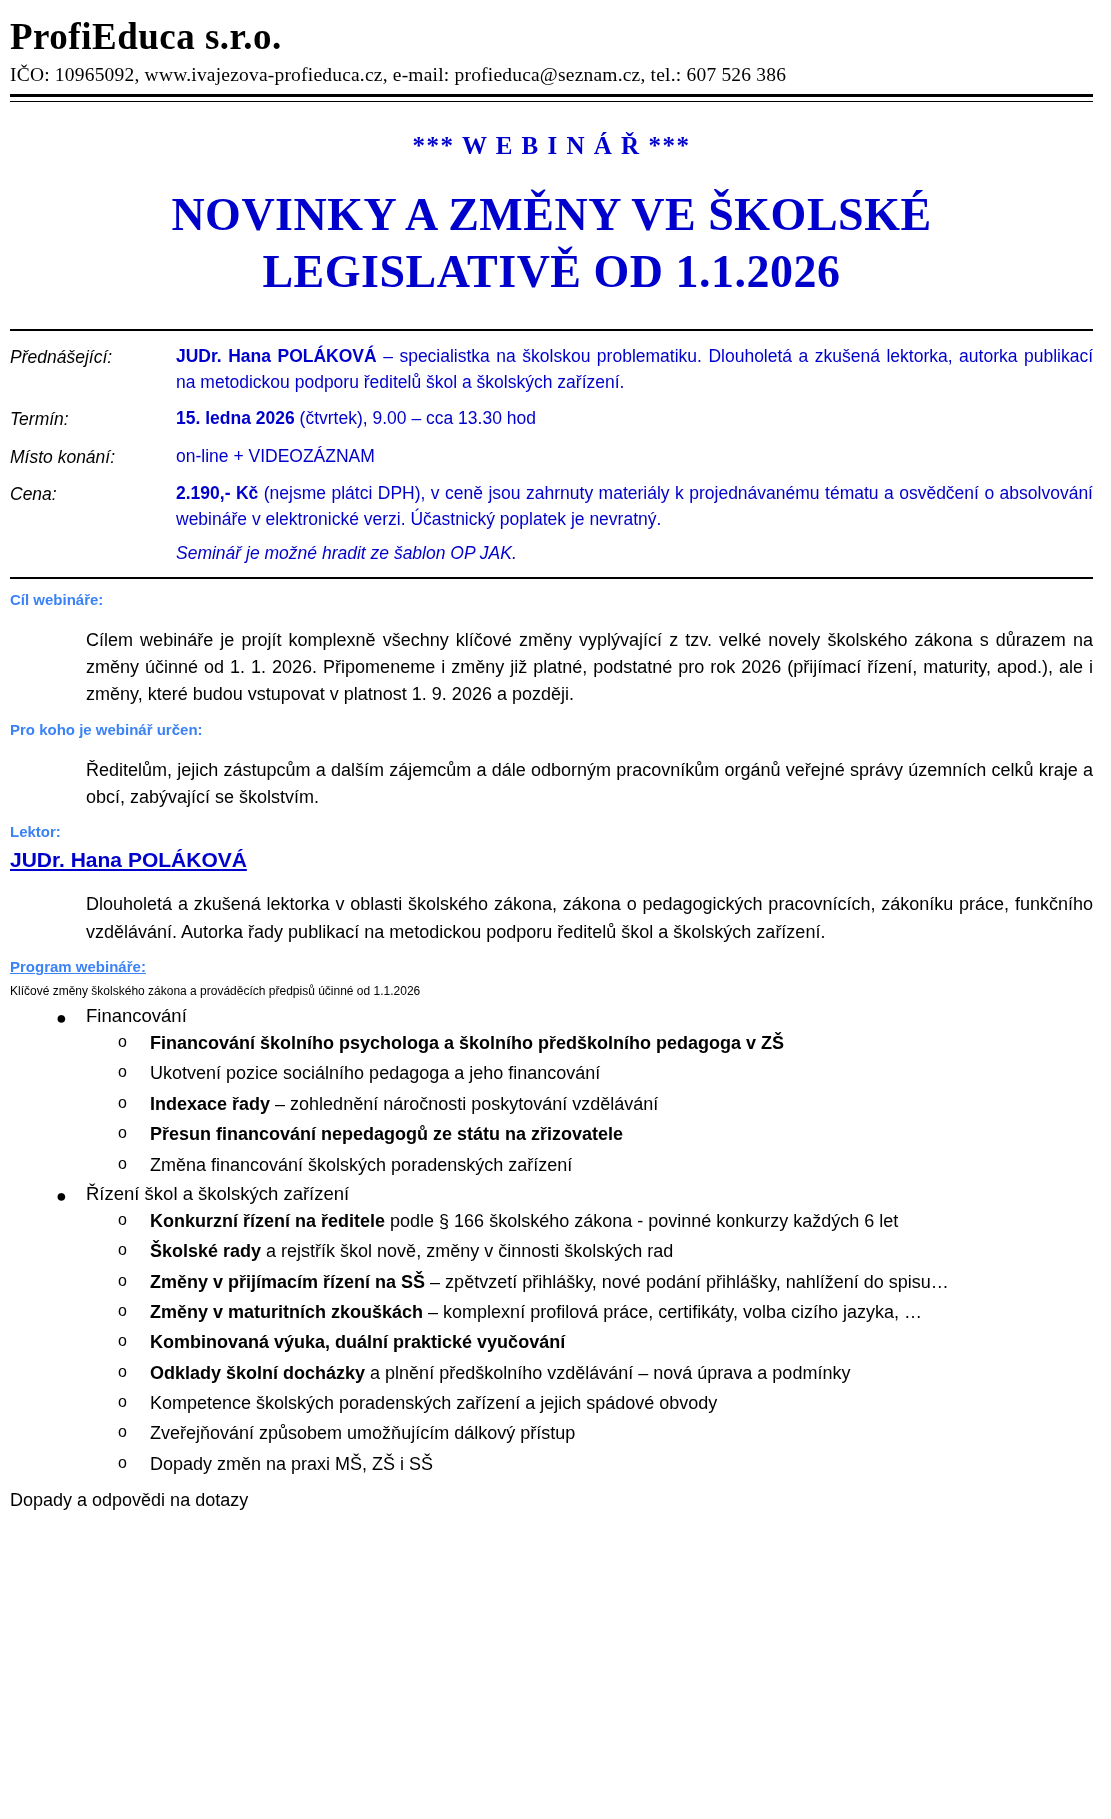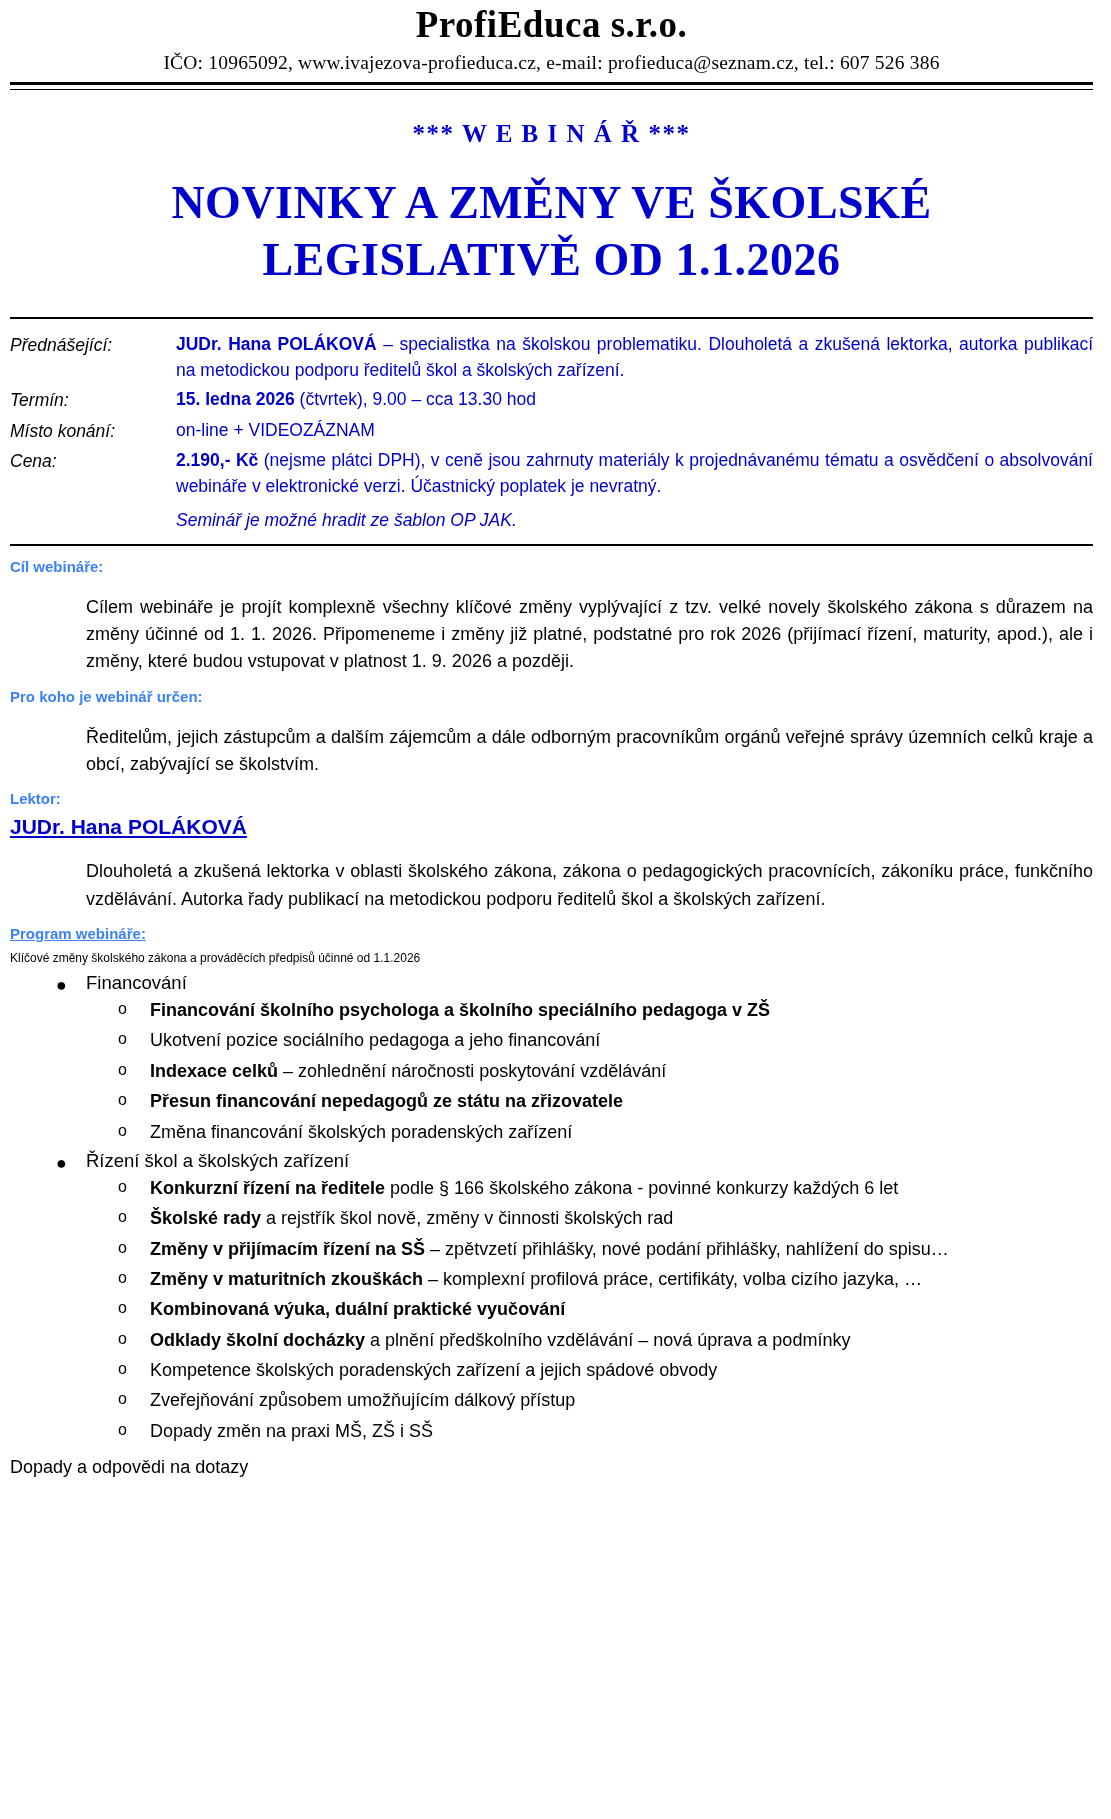--- a/index.html
+++ b/index.html
@@ -17,22 +17,22 @@
   .page {
     position: relative;
     width: 1111px;
     min-height: 1819px;
     box-sizing: border-box;
     padding: 0 18px 0 10px;
   }
 
   
   .letterhead {
-    text-align: center;
-    padding-top: 6px;
+    text-align: left;
+    padding-top: 18px;
   }
   .company {
     font-family: "Liberation Serif", serif;
     font-weight: bold;
     font-size: 37px;
     letter-spacing: 0.5px;
     color: #000;
     line-height: 1.05;
   }
   .contact {
@@ -72,21 +72,21 @@
   .rule-single {
     margin-top: 28px;
     border-top: 2px solid #000;
   }
 
   
   .info {
     margin-top: 12px;
     display: grid;
     grid-template-columns: 166px 1fr;
-    row-gap: 3px;
+    row-gap: 10px;
     font-size: 17.5px;
     line-height: 1.5;
   }
   .info .lbl {
     font-style: italic;
     color: #000;
     padding-top: 1px;
   }
   .info .val {
     color: #0000cc;
@@ -240,29 +240,29 @@
   <div class="section-head underline">Program webináře:</div>
   <div class="program-intro">Klíčové změny školského zákona a prováděcích předpisů účinné od 1.1.2026</div>
 
   <ul class="level1">
     <li class="bullet">
       <span class="bdot">●</span>
       <span>Financování</span>
       <ul class="level2">
         <li class="sub">
           <span class="odot">o</span>
-          <b>Financování školního psychologa a školního speciálního pedagoga v ZŠ</b><span></span>
+          <b>Financování školního psychologa a školního předškolního pedagoga v ZŠ</b><span></span>
         </li>
         <li class="sub">
           <span class="odot">o</span>
           <b></b><span>Ukotvení pozice sociálního pedagoga a jeho financování</span>
         </li>
         <li class="sub">
           <span class="odot">o</span>
-          <b>Indexace celků</b><span> – zohlednění náročnosti poskytování vzdělávání</span>
+          <b>Indexace řady</b><span> – zohlednění náročnosti poskytování vzdělávání</span>
         </li>
         <li class="sub">
           <span class="odot">o</span>
           <b>Přesun financování nepedagogů ze státu na zřizovatele</b><span></span>
         </li>
         <li class="sub">
           <span class="odot">o</span>
           <b></b><span>Změna financování školských poradenských zařízení</span>
         </li>
       </ul>

